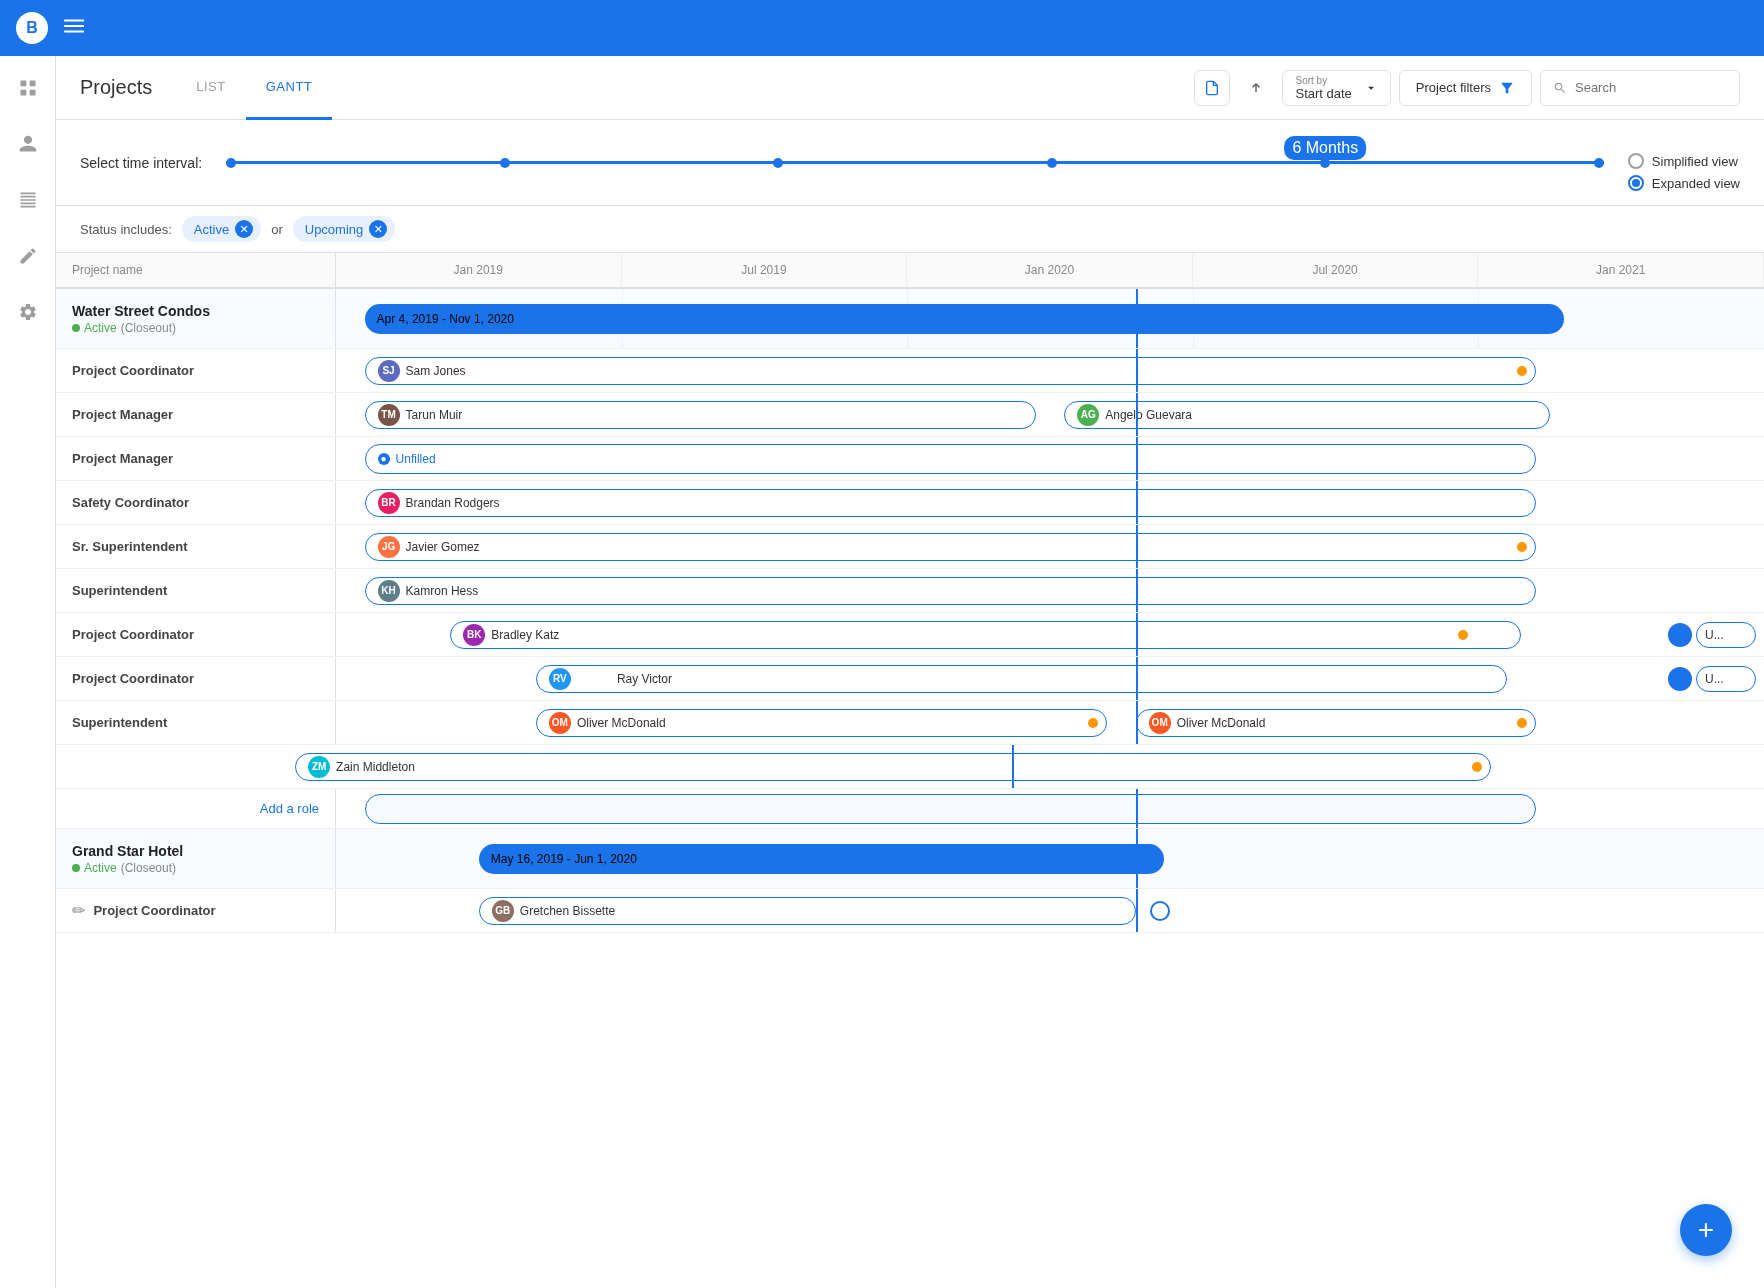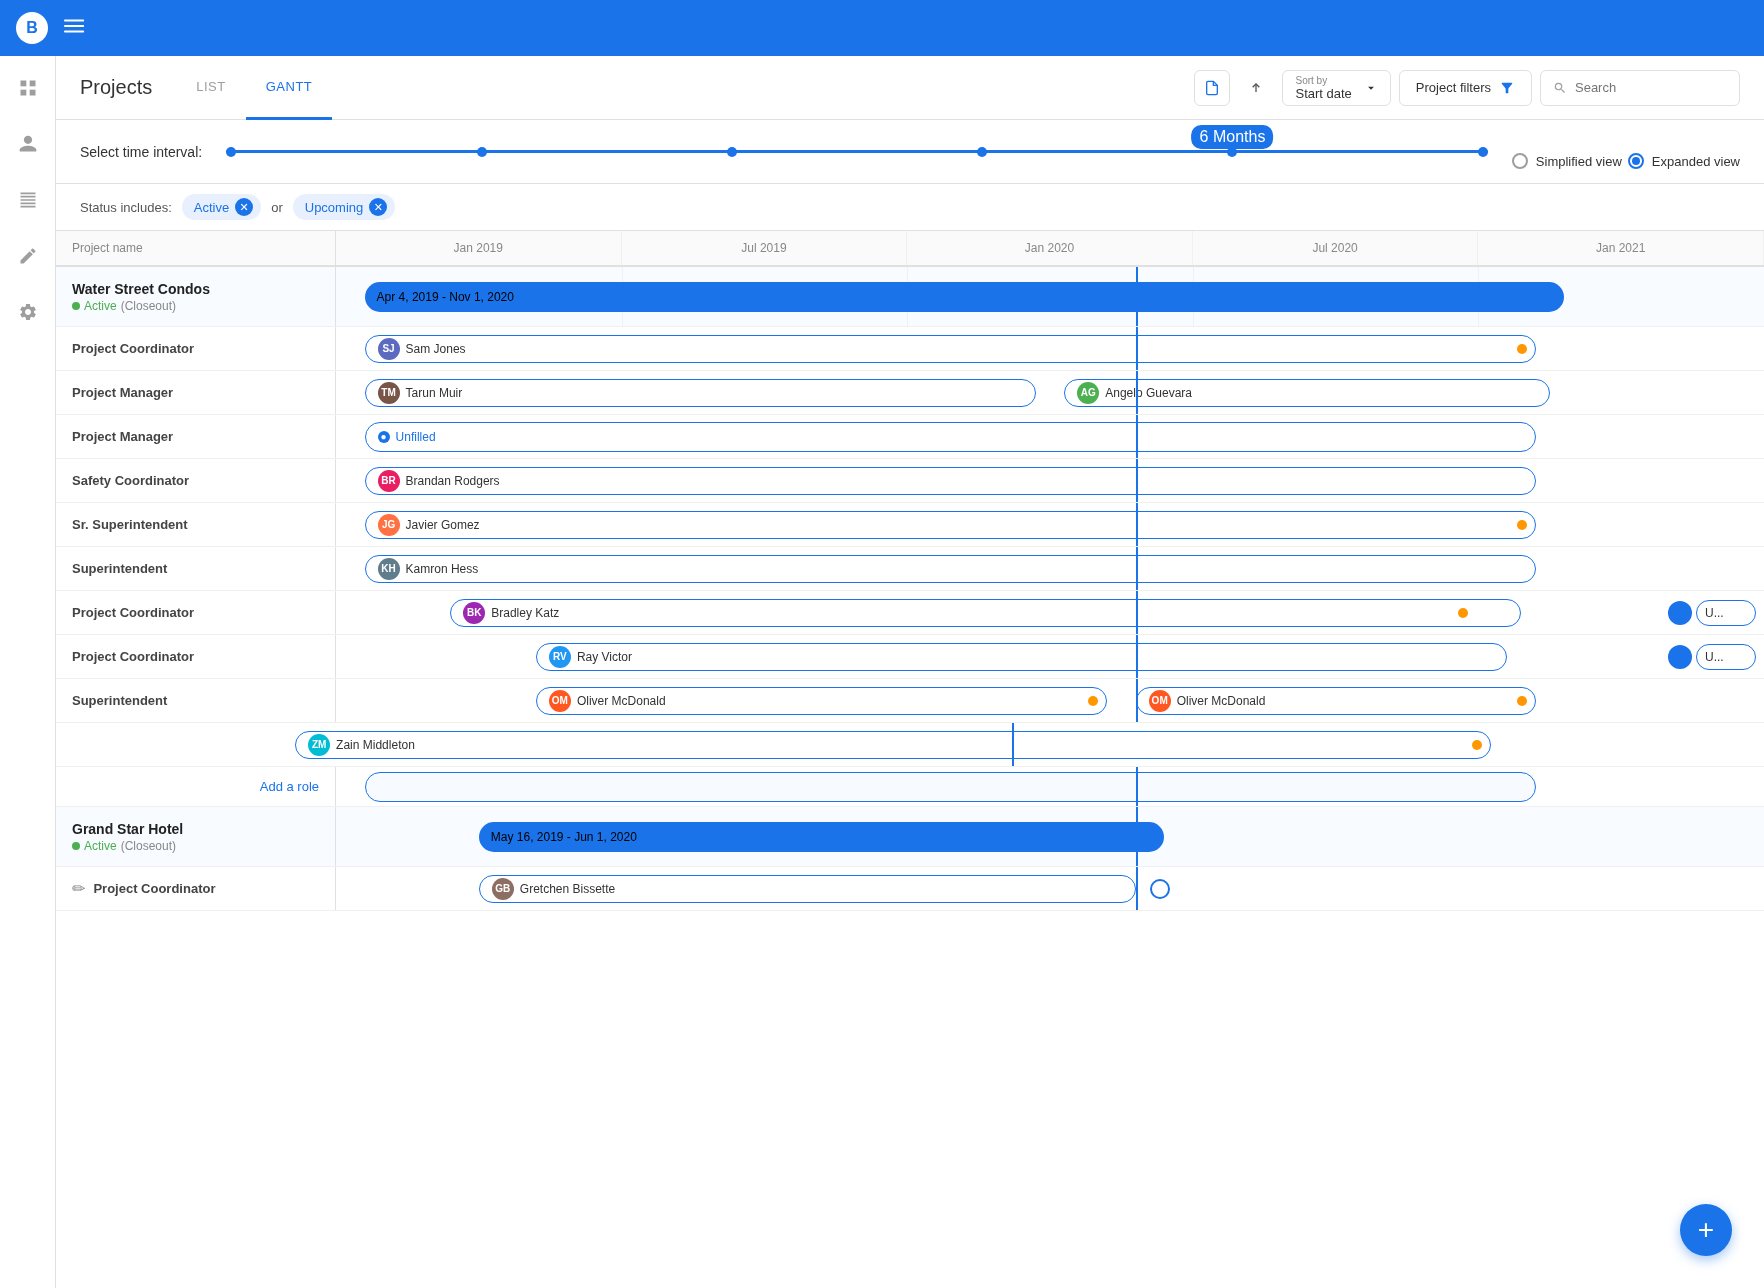--- a/index.html
+++ b/index.html
@@ -199,21 +199,21 @@
       color: white;
       padding: 3px 8px;
       border-radius: 10px;
       font-size: 16px;
       white-space: nowrap;
       top: -22px;
       left: 50%;
       transform: translateX(-50%);
     }
     .view-options {
-      display: flex; flex-direction: row; gap: 6px;
+      display: flex; flex-direction: column; gap: 6px;
       white-space: nowrap;
       margin-top: 19px;
     }
     .view-option {
       display: flex; align-items: center; gap: 8px;
       font-size: 13px;
       color: #333;
       cursor: pointer;
     }
     .radio-outer {
@@ -728,21 +728,21 @@
           </div>
         </div>
       </div>
 
       <div class="gantt-row">
         <div class="gantt-row-left">
           <span class="role-label">Project Coordinator</span>
         </div>
         <div class="gantt-row-timeline">
           <div class="today-line" style="left:56%"></div>
-          <div class="gantt-bar bar-person" style="left:14%;width:68%;">
+          <div class="gantt-bar bar-person" style="left:14%;width:68%;gap:40px;">
             <div class="bar-avatar" style="background:#2196f3;">RV</div>
             <span>Ray Victor</span>
           </div>
           <div style="position:absolute; right:8px; display:flex; gap:4px; align-items:center;">
             <div style="width:24px;height:24px;border-radius:50%;background:#1a73e8;"></div>
             <div class="gantt-bar bar-person" style="position:static; width:60px; height:26px; padding: 0 8px;">
               <span>U...</span>
             </div>
           </div>
         </div>

